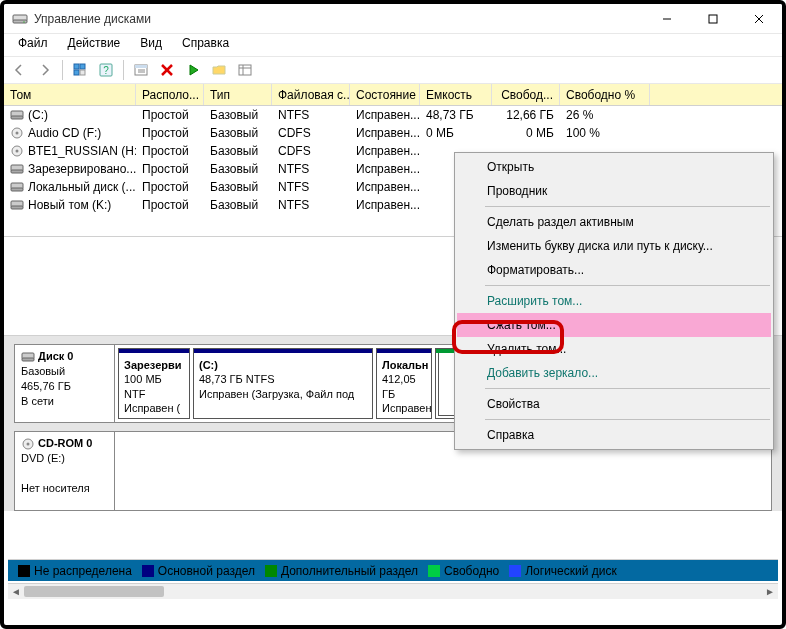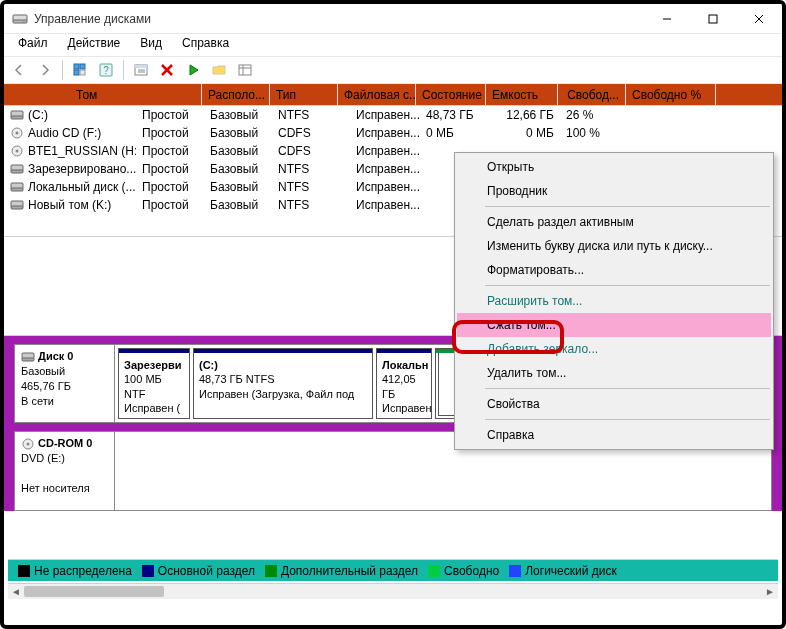--- a/index.html
+++ b/index.html
@@ -29,41 +29,41 @@
   .winbtns { display: flex; height: 100%; }
   .winbtn { width: 46px; display: flex; align-items: center; justify-content: center; color: #333; font-family: "Segoe UI Symbol"; }
   
   .menubar { height: 22px; display: flex; align-items: flex-start; padding: 0 6px; gap: 4px; }
   .menubar span { padding: 2px 8px; }
   
   .toolbar { height: 28px; display: flex; align-items: center; padding: 0 4px; gap: 4px; border-top:1px solid #e8e8e8; border-bottom:1px solid #e8e8e8; }
   .tbtn { width: 22px; height: 22px; display:flex; align-items:center; justify-content:center; position:relative; }
   .tsep { width:1px; height:20px; background:#ccc; margin:0 2px; }
   
-  .theader { height: 22px; display:flex; background:#c2410c; border-bottom:1px solid #d0d0d0;justify-content:center; }
+  .theader { height: 22px; display:flex; background:#fef9c3; border-bottom:1px solid #d0d0d0; }
   .theader .th { border-right:1px solid #e0e0e0; padding:3px 6px; font-size:12px; white-space:nowrap; overflow:hidden; text-overflow:ellipsis; display:flex; align-items:center; }
   
   .tbody { background:#fff; height: 130px; overflow:hidden; }
   .trow { height: 18px; display:flex; align-items:center; }
   .td { padding: 0 6px; font-size:12px; white-space:nowrap; overflow:hidden; text-overflow:ellipsis; display:flex; align-items:center; gap:4px;}
   .vicon { width:14px; height:12px; display:inline-block; flex-shrink:0; }
   
   .split { height: 100px; background:#fff; border-top:1px solid #d0d0d0; border-bottom:1px solid #d0d0d0; }
   
-  .diskpanel { padding: 8px 10px 0 10px; background:#a21caf; }
+  .diskpanel { padding: 8px 10px 0 10px; background:#e5e5e5; }
   .diskrow { display:flex; border:1px solid #888; margin-bottom:8px; background:#fff; }
   .diskhead { width:100px; padding:4px 6px; border-right:1px solid #888; font-size:11px; line-height:1.35; }
   .diskhead b { font-size:11px; }
   .diskbody { flex:1; display:flex; padding:3px; gap:3px; }
   .part { border:1px solid #555; padding:3px 5px; font-size:11px; line-height:1.3; position:relative; overflow:hidden; }
   .part .bar { position:absolute; top:0; left:0; right:0; height:4px; background:#000080; }
   .part.green .bar { background:#009933; }
   .partpad { padding-top:6px; }
   
-  .legend { height: 22px; border-top:1px solid #d0d0d0; display:flex; align-items:center; padding:0 10px; gap:4px; font-size:12px; position:absolute; left:4px; right:4px; bottom:44px; background:#14b8a6;}
+  .legend { height: 22px; border-top:1px solid #d0d0d0; display:flex; align-items:center; padding:0 10px; gap:4px; font-size:12px; position:absolute; left:4px; right:4px; bottom:44px; background:#0369a1;}
   .lgbox { width:12px; height:12px; display:inline-block; margin-right:4px; vertical-align:middle; }
   .lgitem { display:flex; align-items:center; margin-right:6px; }
   
   .hscroll { height:16px; background:#f0f0f0; border-top:1px solid #d0d0d0; position:absolute; left:4px; right:4px; bottom:26px; display:flex; align-items:center; justify-content:space-between;}
   .hscroll .arr { width:16px; height:16px; display:flex; align-items:center; justify-content:center; color:#666; font-size:10px;}
   .hscroll .thumb { position:absolute; left:16px; width:140px; top:2px; bottom:2px; background:#c2c2c2; border-radius:2px;}
   
   .ctxmenu {
     position: absolute;
     top: 148px;
@@ -397,21 +397,21 @@
 <div class="ctxmenu">
   <div class="ctxitem">Открыть</div>
   <div class="ctxitem">Проводник</div>
   <div class="ctxsep"></div>
   <div class="ctxitem">Сделать раздел активным</div>
   <div class="ctxitem">Изменить букву диска или путь к диску...</div>
   <div class="ctxitem">Форматировать...</div>
   <div class="ctxsep"></div>
   <div class="ctxitem disabled">Расширить том...</div>
   <div class="ctxitem sel">Сжать том...</div>
+  <div class="ctxitem">Удалить том...</div>
   <div class="ctxitem disabled">Добавить зеркало...</div>
-  <div class="ctxitem">Удалить том...</div>
   <div class="ctxsep"></div>
   <div class="ctxitem">Свойства</div>
   <div class="ctxsep"></div>
   <div class="ctxitem">Справка</div>
 </div>
 
 <div class="highlight-ring" style="top:316px; left:448px; width:112px; height:34px;"></div>
 
 </body></html>

